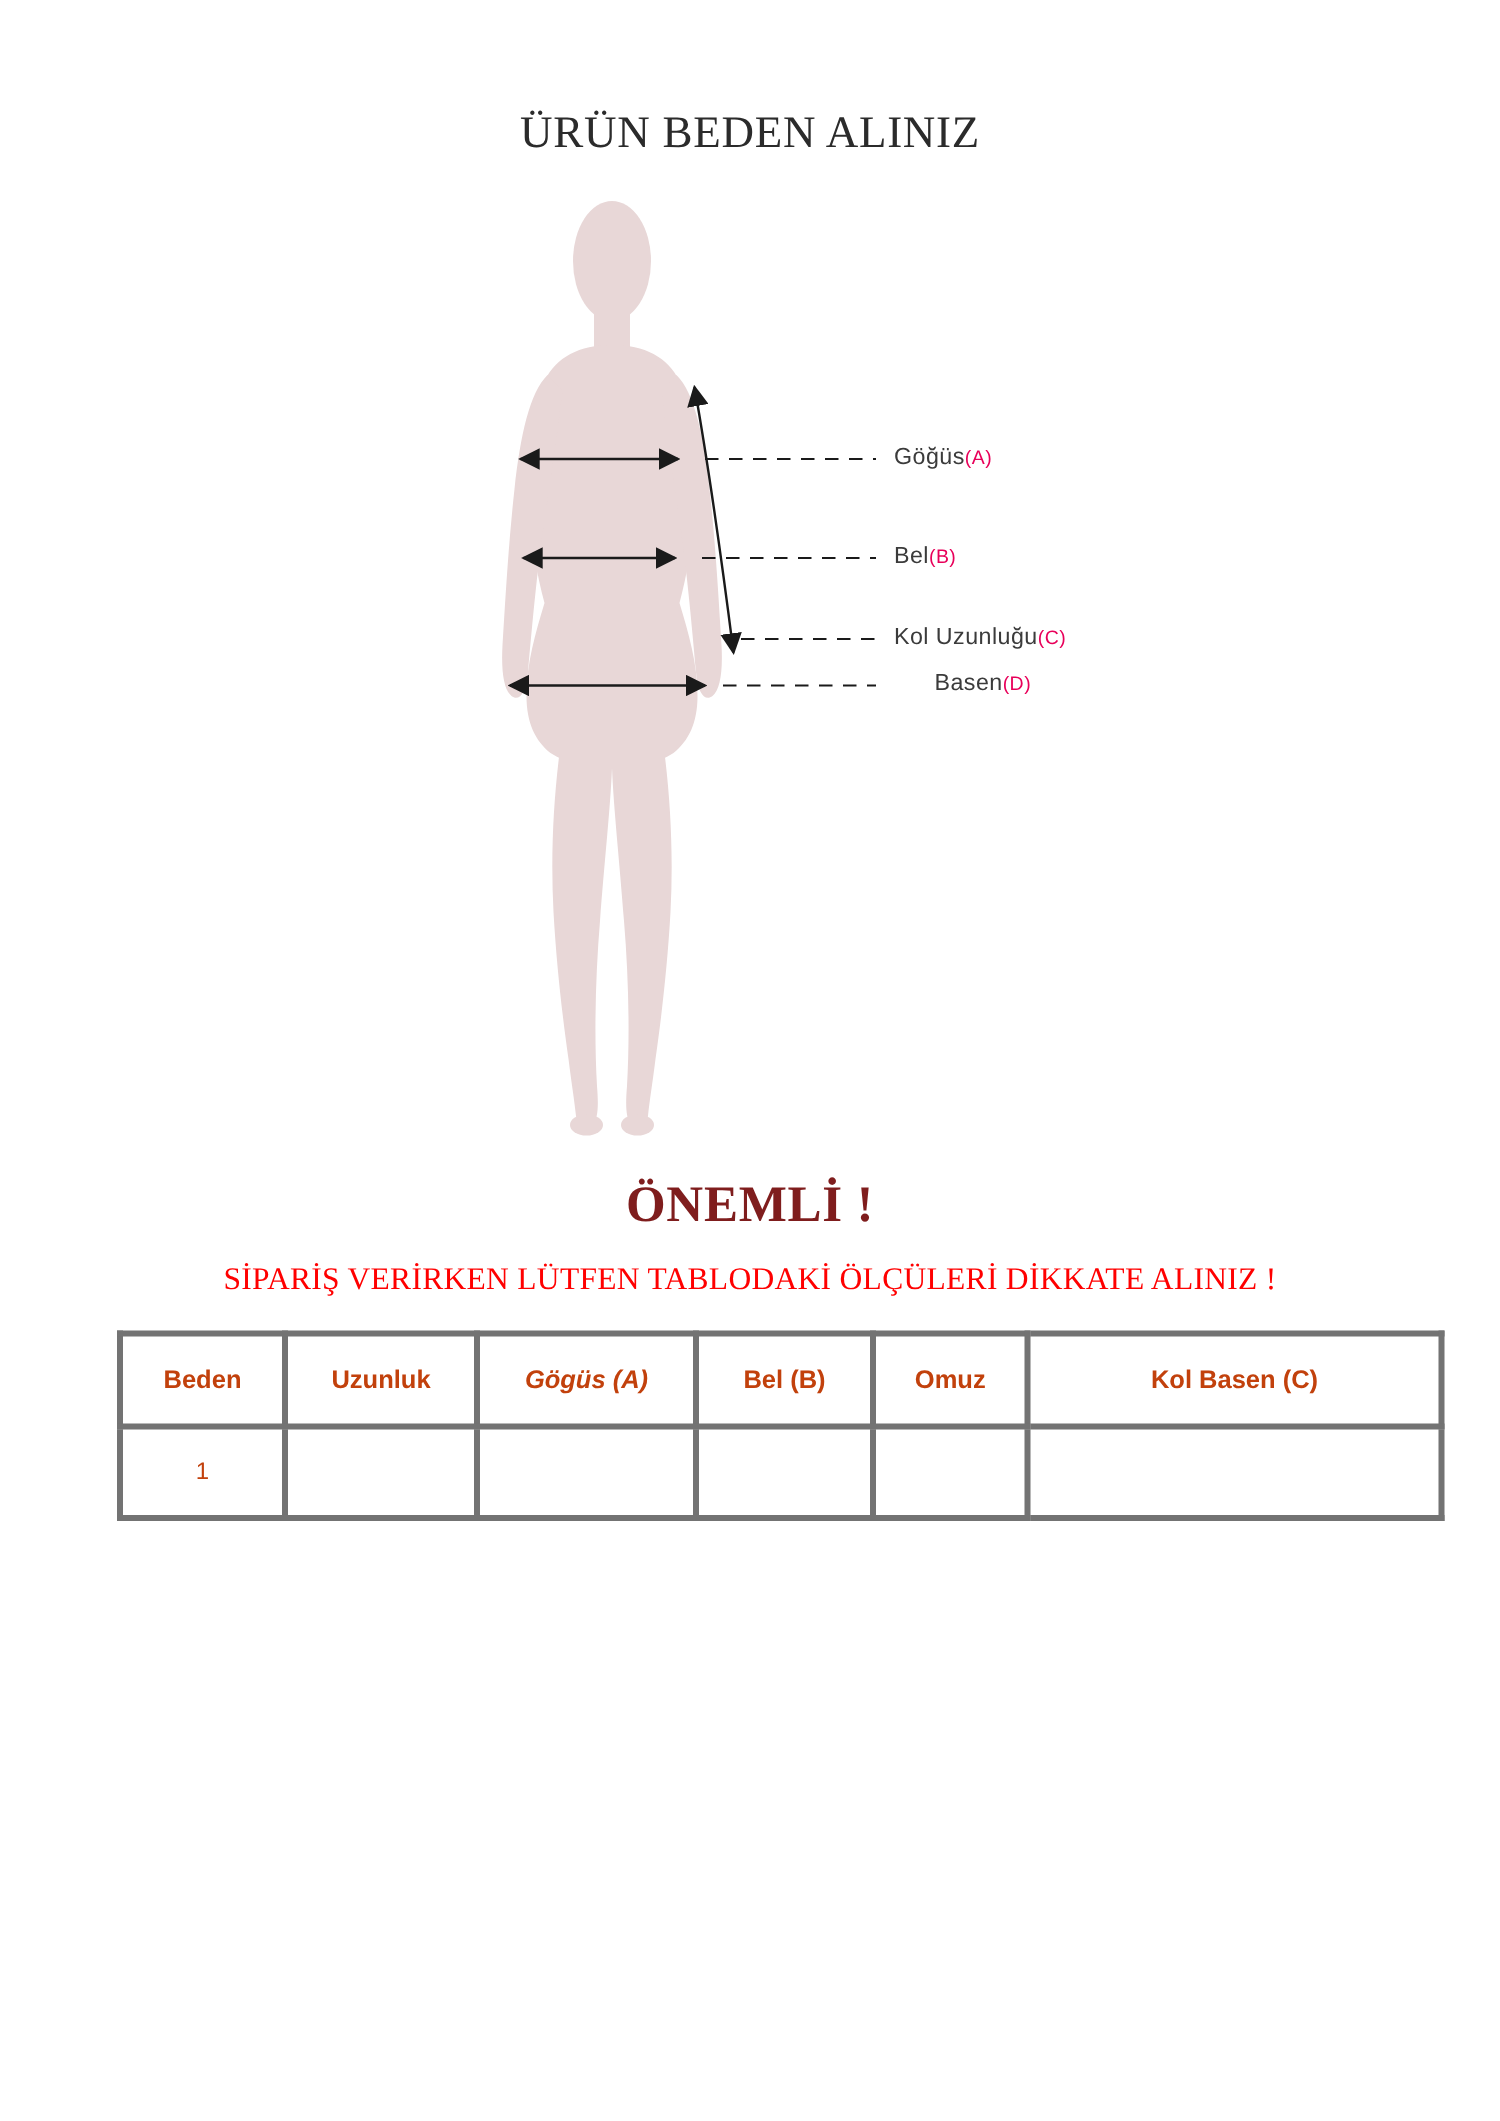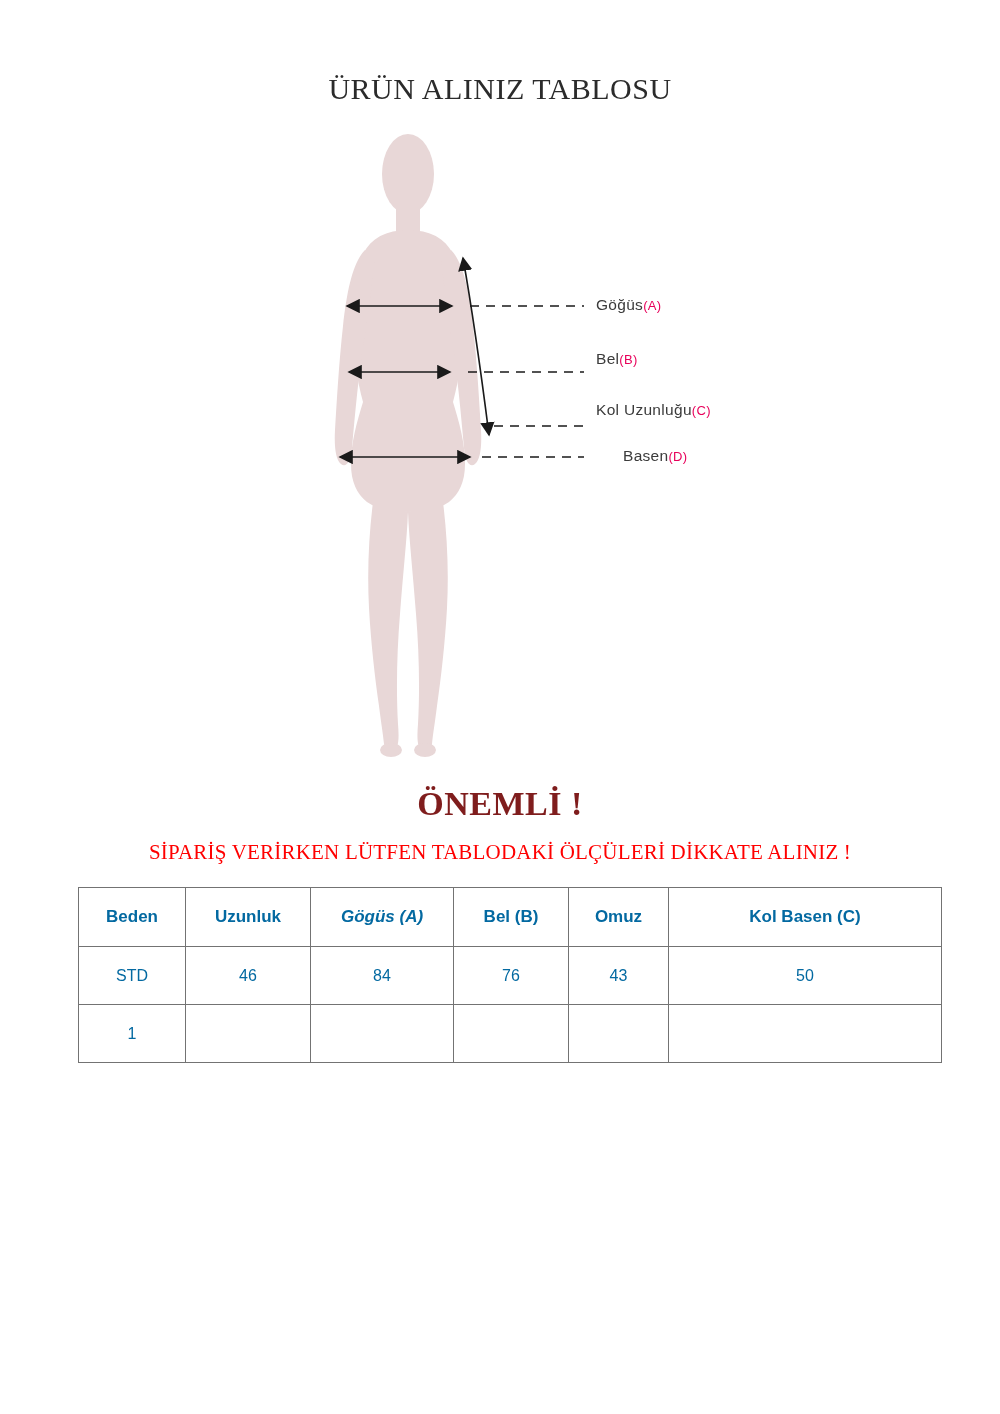--- a/index.html
+++ b/index.html
@@ -103,24 +103,24 @@
   .size-table {
     position: absolute;
     top: 887px;
     left: 78px;
     width: 845px;
     border-collapse: collapse;
     table-layout: fixed;
   }
   .size-table th,
   .size-table td {
-    border: 1px solid #737373;
+    border: 4px solid #737373;
     text-align: center;
     font-family: "Liberation Sans", sans-serif;
-    color: #0369a1;
+    color: #c2410c;
   }
   .size-table th {
     height: 56px;
     font-size: 17px;
     font-weight: bold;
   }
   .size-table td {
     height: 55px;
     font-size: 16px;
     font-weight: normal;
@@ -130,21 +130,21 @@
   .col-gogus   { width: 140px; font-style: italic; }
   .col-bel     { width: 112px; }
   .col-omuz    { width: 97px; }
   .col-kol     { width: 270px; }
 </style>
 </head>
 <body>
 
 <div class="page">
 
-  <div class="doc-title">ÜRÜN ALINIZ TABLOSU</div>
+  <div class="doc-title">ÜRÜN BEDEN ALINIZ</div>
 
   <div class="figure-wrap">
 
     <svg class="silhouette" viewBox="0 0 250 630">
       <g fill="#e8d7d7">
 
         <ellipse cx="125" cy="44" rx="26" ry="40"></ellipse>
 
         <rect x="113" y="78" width="24" height="30"></rect>
 
@@ -221,24 +221,24 @@
 
       <line x1="470" y1="176" x2="584" y2="176" stroke="#1a1a1a" stroke-width="1.3" stroke-dasharray="9 7"></line>
       <line x1="468" y1="242" x2="584" y2="242" stroke="#1a1a1a" stroke-width="1.3" stroke-dasharray="9 7"></line>
       <line x1="494" y1="296" x2="584" y2="296" stroke="#1a1a1a" stroke-width="1.3" stroke-dasharray="9 7"></line>
       <line x1="482" y1="327" x2="584" y2="327" stroke="#1a1a1a" stroke-width="1.3" stroke-dasharray="9 7"></line>
     </svg>
 
     <div class="callout-label" style="left:596px; top:166px;">
       <span>Göğüs</span><span class="code">(A)</span>
     </div>
-    <div class="callout-label" style="left:596px; top:220px;">
+    <div class="callout-label" style="left:596px; top:232px;">
       <span>Bel</span><span class="code">(B)</span>
     </div>
-    <div class="callout-label" style="left:596px; top:271px;">
+    <div class="callout-label" style="left:596px; top:286px;">
       <span>Kol Uzunluğu</span><span class="code">(C)</span>
     </div>
     <div class="callout-label" style="left:623px; top:317px;">
       <span>Basen</span><span class="code">(D)</span>
     </div>
   </div>
 
   <div class="onemli">ÖNEMLİ !</div>
   <div class="notice-line">SİPARİŞ VERİRKEN LÜTFEN TABLODAKİ ÖLÇÜLERİ DİKKATE ALINIZ !</div>
 
@@ -248,28 +248,20 @@
         <th class="col-beden">Beden</th>
         <th class="col-uzunluk">Uzunluk</th>
         <th class="col-gogus">Gögüs (A)</th>
         <th class="col-bel">Bel (B)</th>
         <th class="col-omuz">Omuz</th>
         <th class="col-kol">Kol Basen (C)</th>
       </tr>
     </thead>
     <tbody>
       <tr>
-        <td>STD</td>
-        <td>46</td>
-        <td>84</td>
-        <td>76</td>
-        <td>43</td>
-        <td>50</td>
-      </tr>
-      <tr>
         <td>1</td>
         <td></td>
         <td></td>
         <td></td>
         <td></td>
         <td></td>
       </tr>
     </tbody>
   </table>
 

